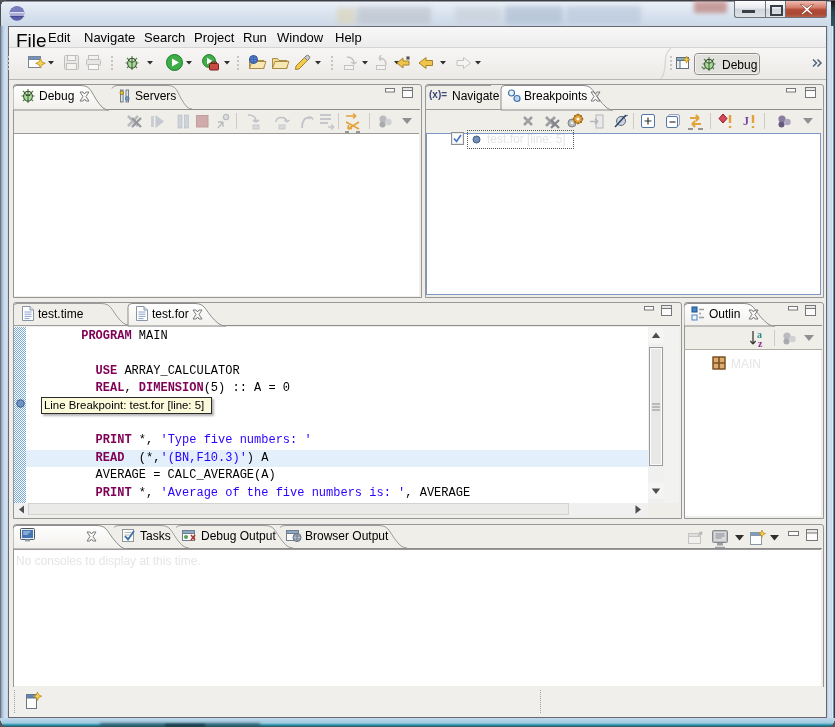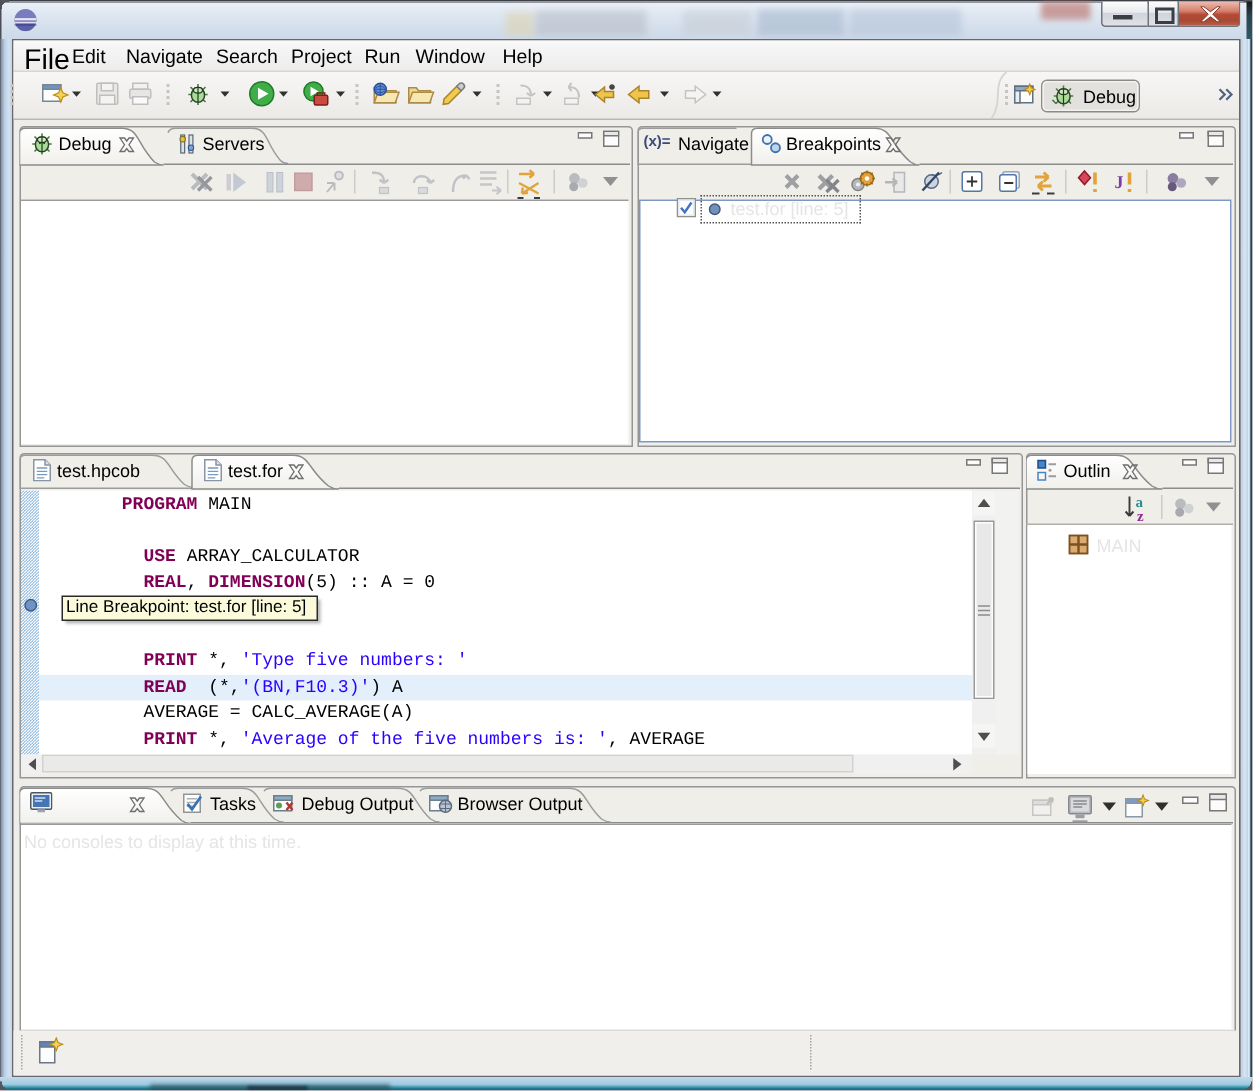--- a/index.html
+++ b/index.html
@@ -395,21 +395,21 @@
  <path d="M0,24 L0,5 Q0,1.5 4,1.5 L88,1.5 C100,1.5 98,10 110,21 Q113,23 116,23" fill="none" stroke="#9c9c9c"></path>
  <path d="M115,24 L115,5 Q115,1.5 119,1.5 L182,1.5 C194,1.5 192,11 206,22 Q209,24 213,24 Z" fill="url(#seltab)" stroke="#8c8c8c"></path>
  <path d="M213,23.5 L667,23.5" stroke="#8c8c8c"></path>
 </svg>
 
 <svg class="abs" style="left:22px;top:306px;" width="12" height="15" viewBox="0 0 12 15">
  <path d="M0.5 0.5 h7.5 l3.5 3.5 v10.5 h-11 Z" fill="#fff" stroke="#8795a5"></path>
  <path d="M8 0.5 v3.5 h3.5" fill="#d7e2ee" stroke="#8795a5"></path>
  <path d="M2.5 6 h7 M2.5 8.2 h7 M2.5 10.4 h7 M2.5 12.6 h5" stroke="#7a99c2" stroke-width="0.9"></path>
 </svg>
-<div class="abs tabtxt" style="left:38px;top:307px;">test.hpcob</div>
+<div class="abs tabtxt" style="left:38px;top:307px;">test.time</div>
 <svg class="abs" style="left:136px;top:306px;" width="12" height="15" viewBox="0 0 12 15">
  <path d="M0.5 0.5 h7.5 l3.5 3.5 v10.5 h-11 Z" fill="#fff" stroke="#8795a5"></path>
  <path d="M8 0.5 v3.5 h3.5" fill="#d7e2ee" stroke="#8795a5"></path>
  <path d="M2.5 6 h7 M2.5 8.2 h7 M2.5 10.4 h7 M2.5 12.6 h5" stroke="#7a99c2" stroke-width="0.9"></path>
 </svg>
 <div class="abs tabtxt" style="left:152px;top:307px;">test.for</div>
 <svg class="abs" style="left:192px;top:309px;" width="11" height="11" viewBox="0 0 11 11">
  <path d="M1 1 L4 1 L5.5 3 L7 1 L10 1 L7 5.5 L10 10 L7 10 L5.5 8 L4 10 L1 10 L4 5.5 Z" fill="none" stroke="#6e6e6e" stroke-width="0.9"></path>
 </svg>
 <svg class="abs" style="left:644px;top:305px;" width="28" height="11" viewBox="0 0 28 11">

